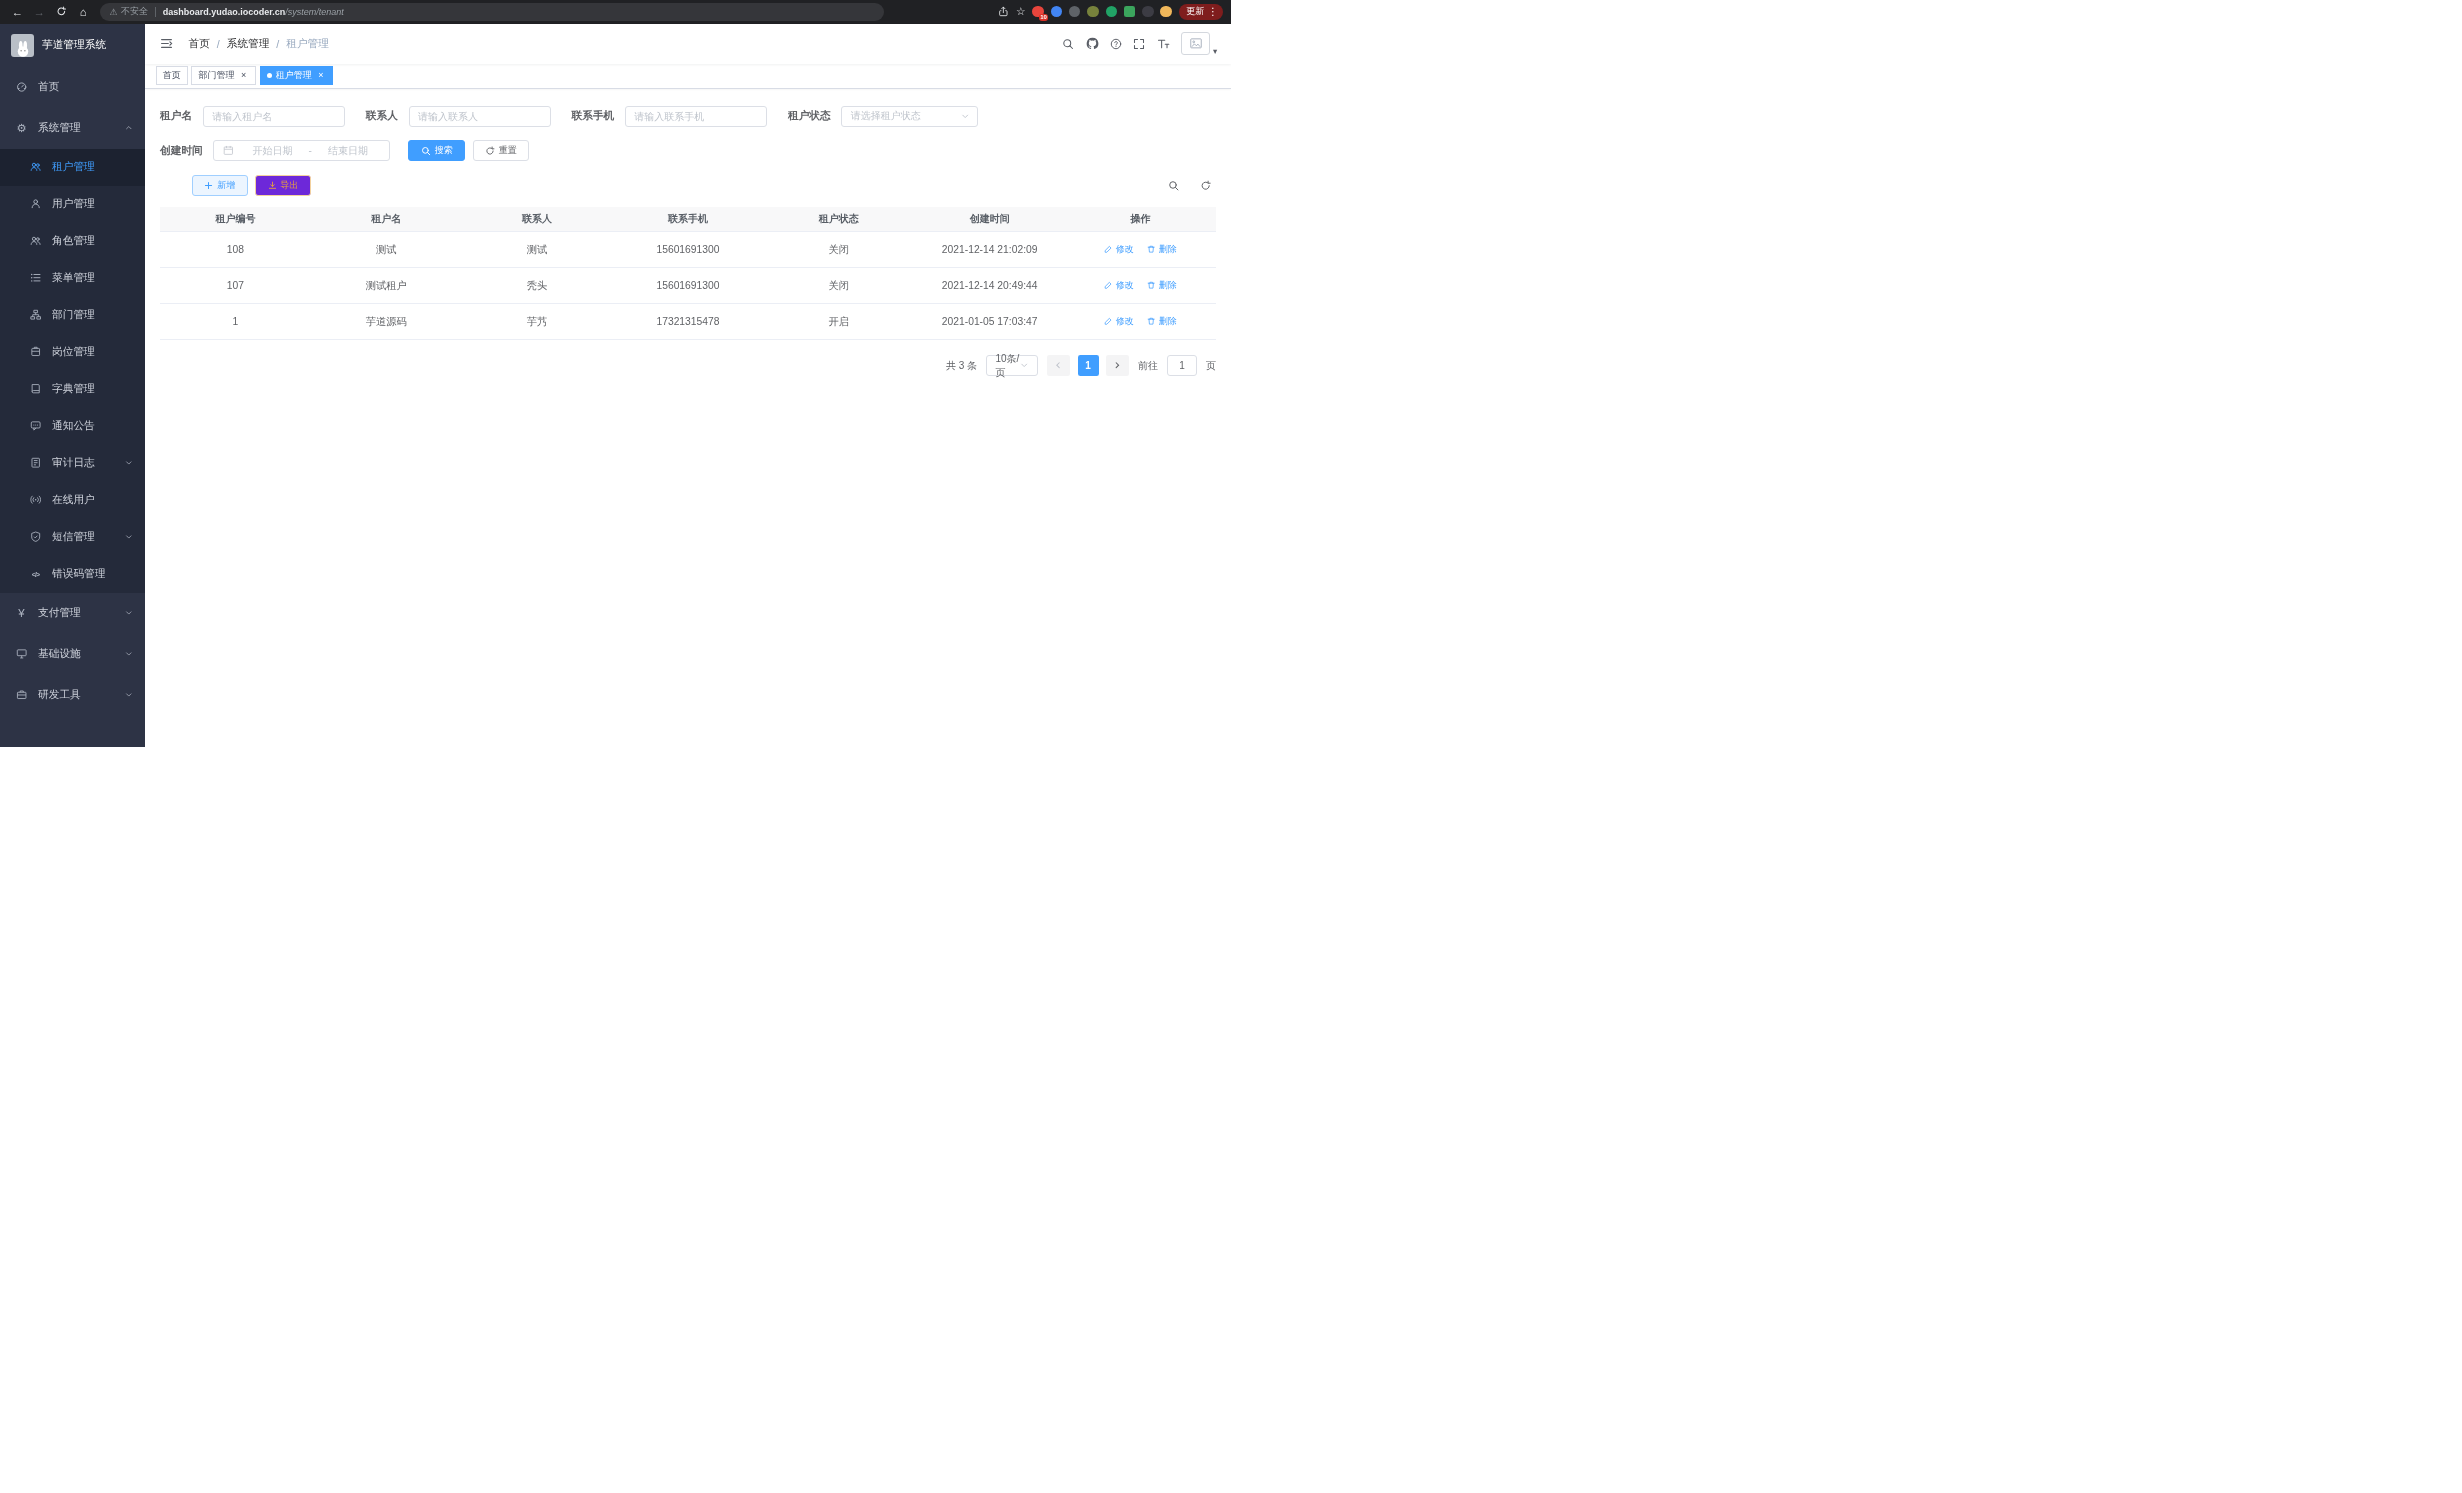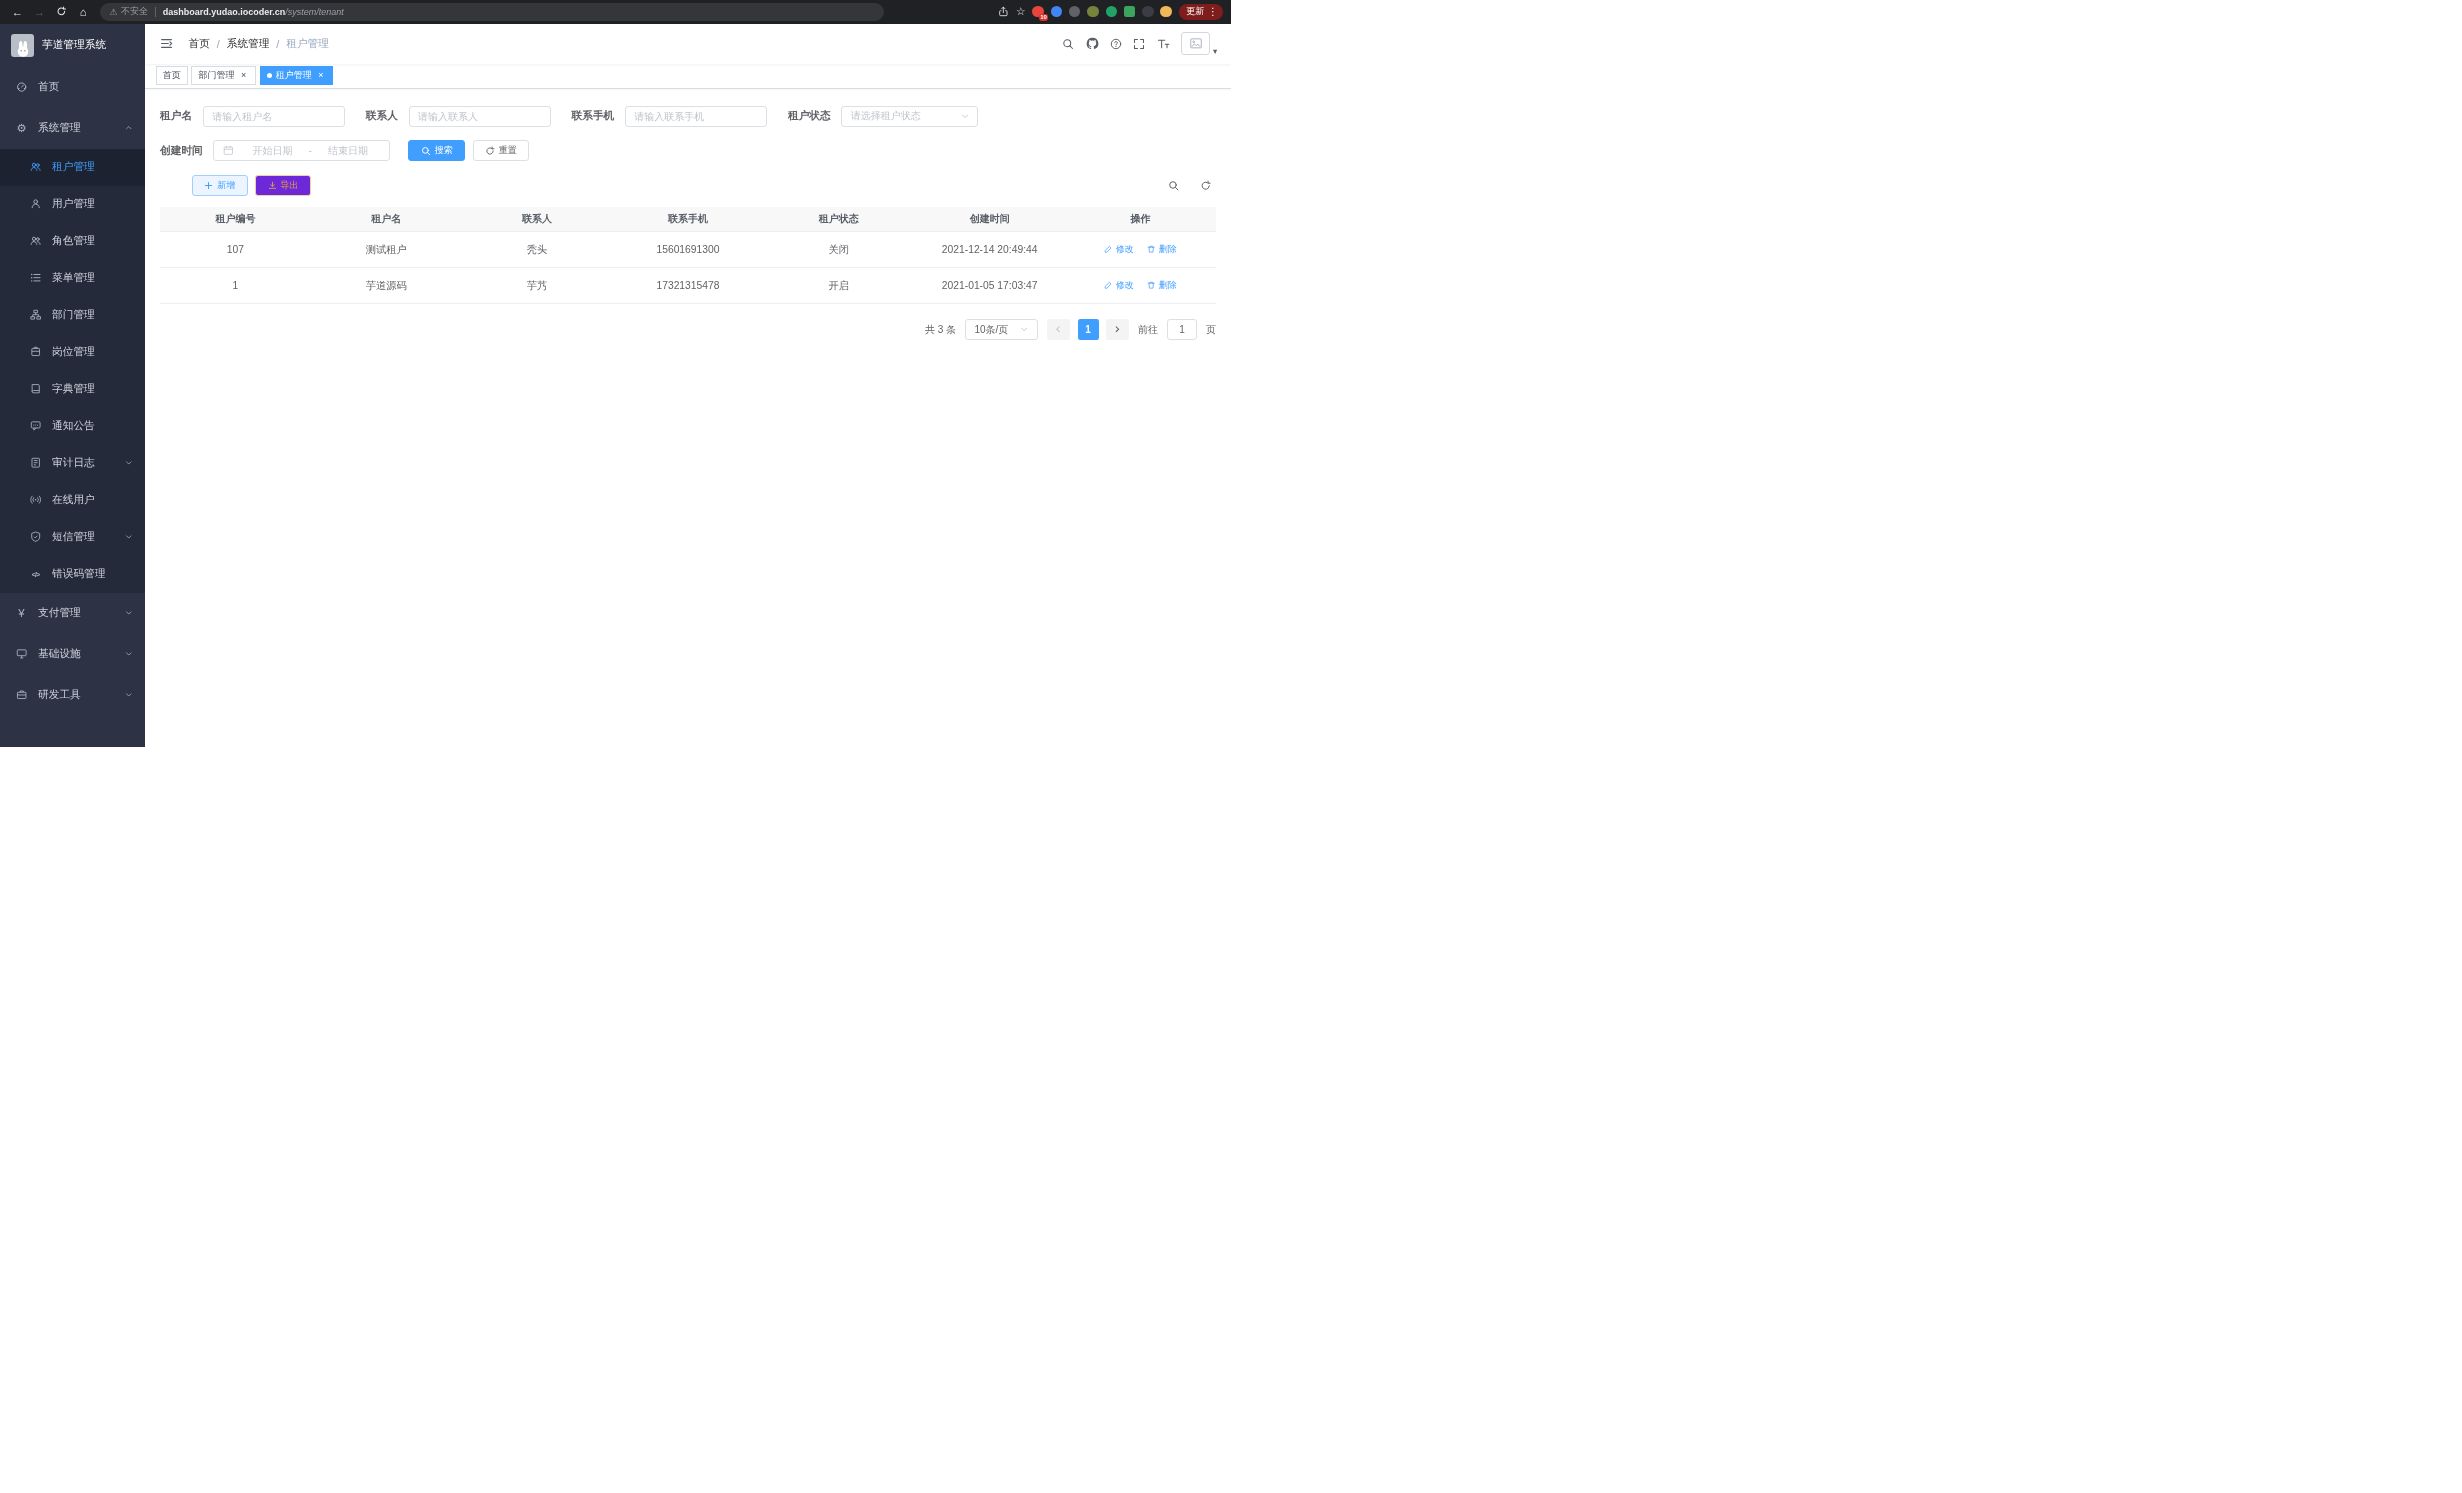--- a/index.html
+++ b/index.html
@@ -110,21 +110,21 @@
               cursor: pointer; color: #606266; }
 
   table.grid { width: 100%; border-collapse: collapse; font-size: 10px; color: #606266; table-layout: fixed; }
   .grid th { background: #f8f8f9; font-weight: 700; color: #585e66; height: 25px; text-align: center;
              border-bottom: 0.8px solid #ebeef5; padding: 0 4.6px; }
   .grid td { height: 36px; text-align: center; border-bottom: 0.8px solid #ebeef5; padding: 0 4.6px; font-size: 10.3px; }
   .link { color: #409eff; font-size: 9px; display: inline-flex; align-items: center; gap: 3px; cursor: pointer; margin: 0 5.3px; }
 
   .pager { display: flex; justify-content: flex-end; align-items: center; margin-top: 15px; font-size: 10px;
            color: #606266; gap: 9px; }
-  .psize { width: 73px; justify-content: space-between; cursor: pointer; }
+  .psize { width: 52px; justify-content: space-between; cursor: pointer; }
   .psize .val { color: #606266; }
   .pbtn { min-width: 23px; height: 21px; background: #f4f4f5; border-radius: 2.3px; display: flex; align-items: center;
           justify-content: center; cursor: pointer; color: #606266; }
   .pbtn.disabled { color: #c0c4cc; cursor: default; }
   .pnum { min-width: 21px; height: 21px; background: #409eff; color: #fff; border-radius: 2.3px; display: flex;
           align-items: center; justify-content: center; font-weight: 600; cursor: pointer; margin: 0 -1.5px; }
   .goto-input { width: 30px; height: 21px; border: 0.8px solid #dcdfe6; border-radius: 3px; text-align: center;
                 font-size: 10px; color: #606266; font-family: inherit; outline: none; }
 </style>
 </head>
@@ -559,20 +559,42 @@
               <th>租户编号</th>
               <th>租户名</th>
               <th>联系人</th>
               <th>联系手机</th>
               <th>租户状态</th>
               <th>创建时间</th>
               <th>操作</th>
             </tr>
           </thead>
           <tbody>
+            <tr>
+              <td>108</td>
+              <td>测试</td>
+              <td>测试</td>
+              <td>15601691300</td>
+              <td>关闭</td>
+              <td>2021-12-14 21:02:09</td>
+              <td>
+                <span class="link">
+                  <svg class="svgi" width="8.4" height="8.4" viewBox="0 0 16 16" fill="none" stroke="currentColor" stroke-width="1.4" stroke-linejoin="round">
+                      <path d="M10.2 2.6l3.2 3.2-8 8H2.2v-3.2z"></path>
+                    </svg>
+                  <span>修改</span>
+                </span>
+                <span class="link">
+                  <svg class="svgi" width="8.4" height="8.4" viewBox="0 0 16 16" fill="none" stroke="currentColor" stroke-width="1.4" stroke-linecap="round" stroke-linejoin="round">
+                      <path d="M2.2 4.2h11.6M5.6 4.2V2.4h4.8v1.8M3.8 4.2l.8 9.4h6.8l.8-9.4"></path>
+                    </svg>
+                  <span>删除</span>
+                </span>
+              </td>
+            </tr>
             <tr>
               <td>107</td>
               <td>测试租户</td>
               <td>秃头</td>
               <td>15601691300</td>
               <td>关闭</td>
               <td>2021-12-14 20:49:44</td>
               <td>
                 <span class="link">
                   <svg class="svgi" width="8.4" height="8.4" viewBox="0 0 16 16" fill="none" stroke="currentColor" stroke-width="1.4" stroke-linejoin="round">

